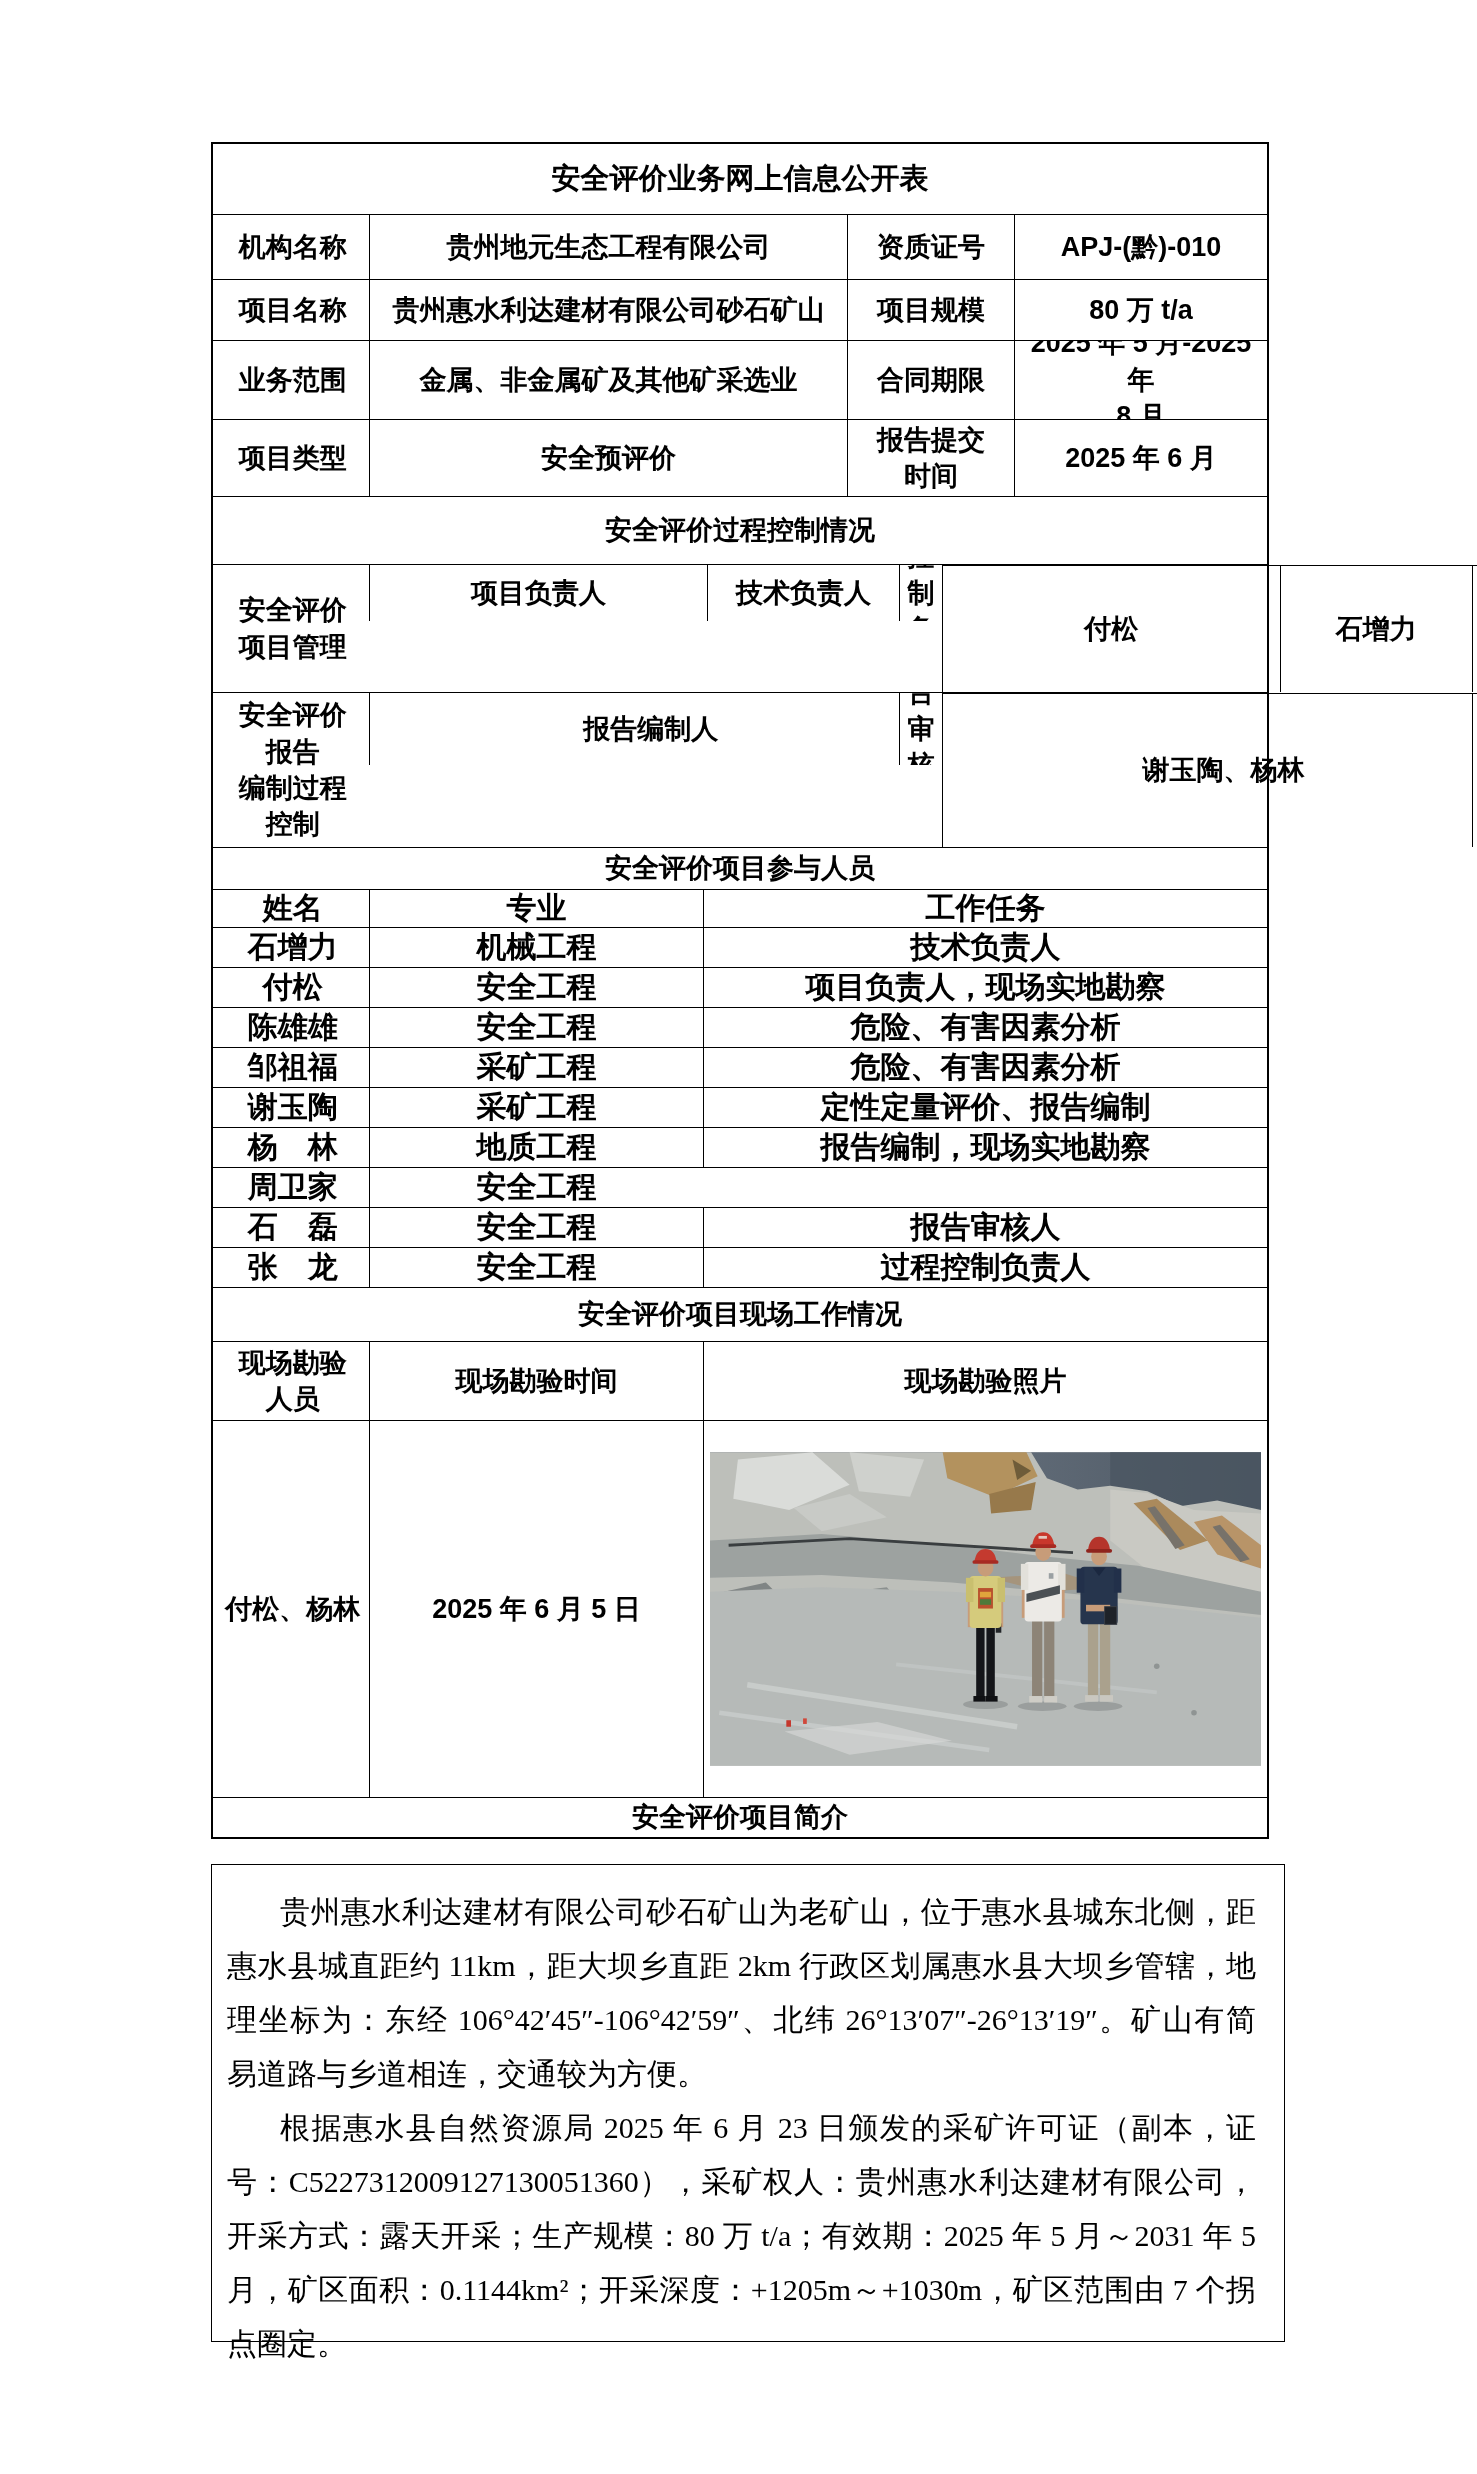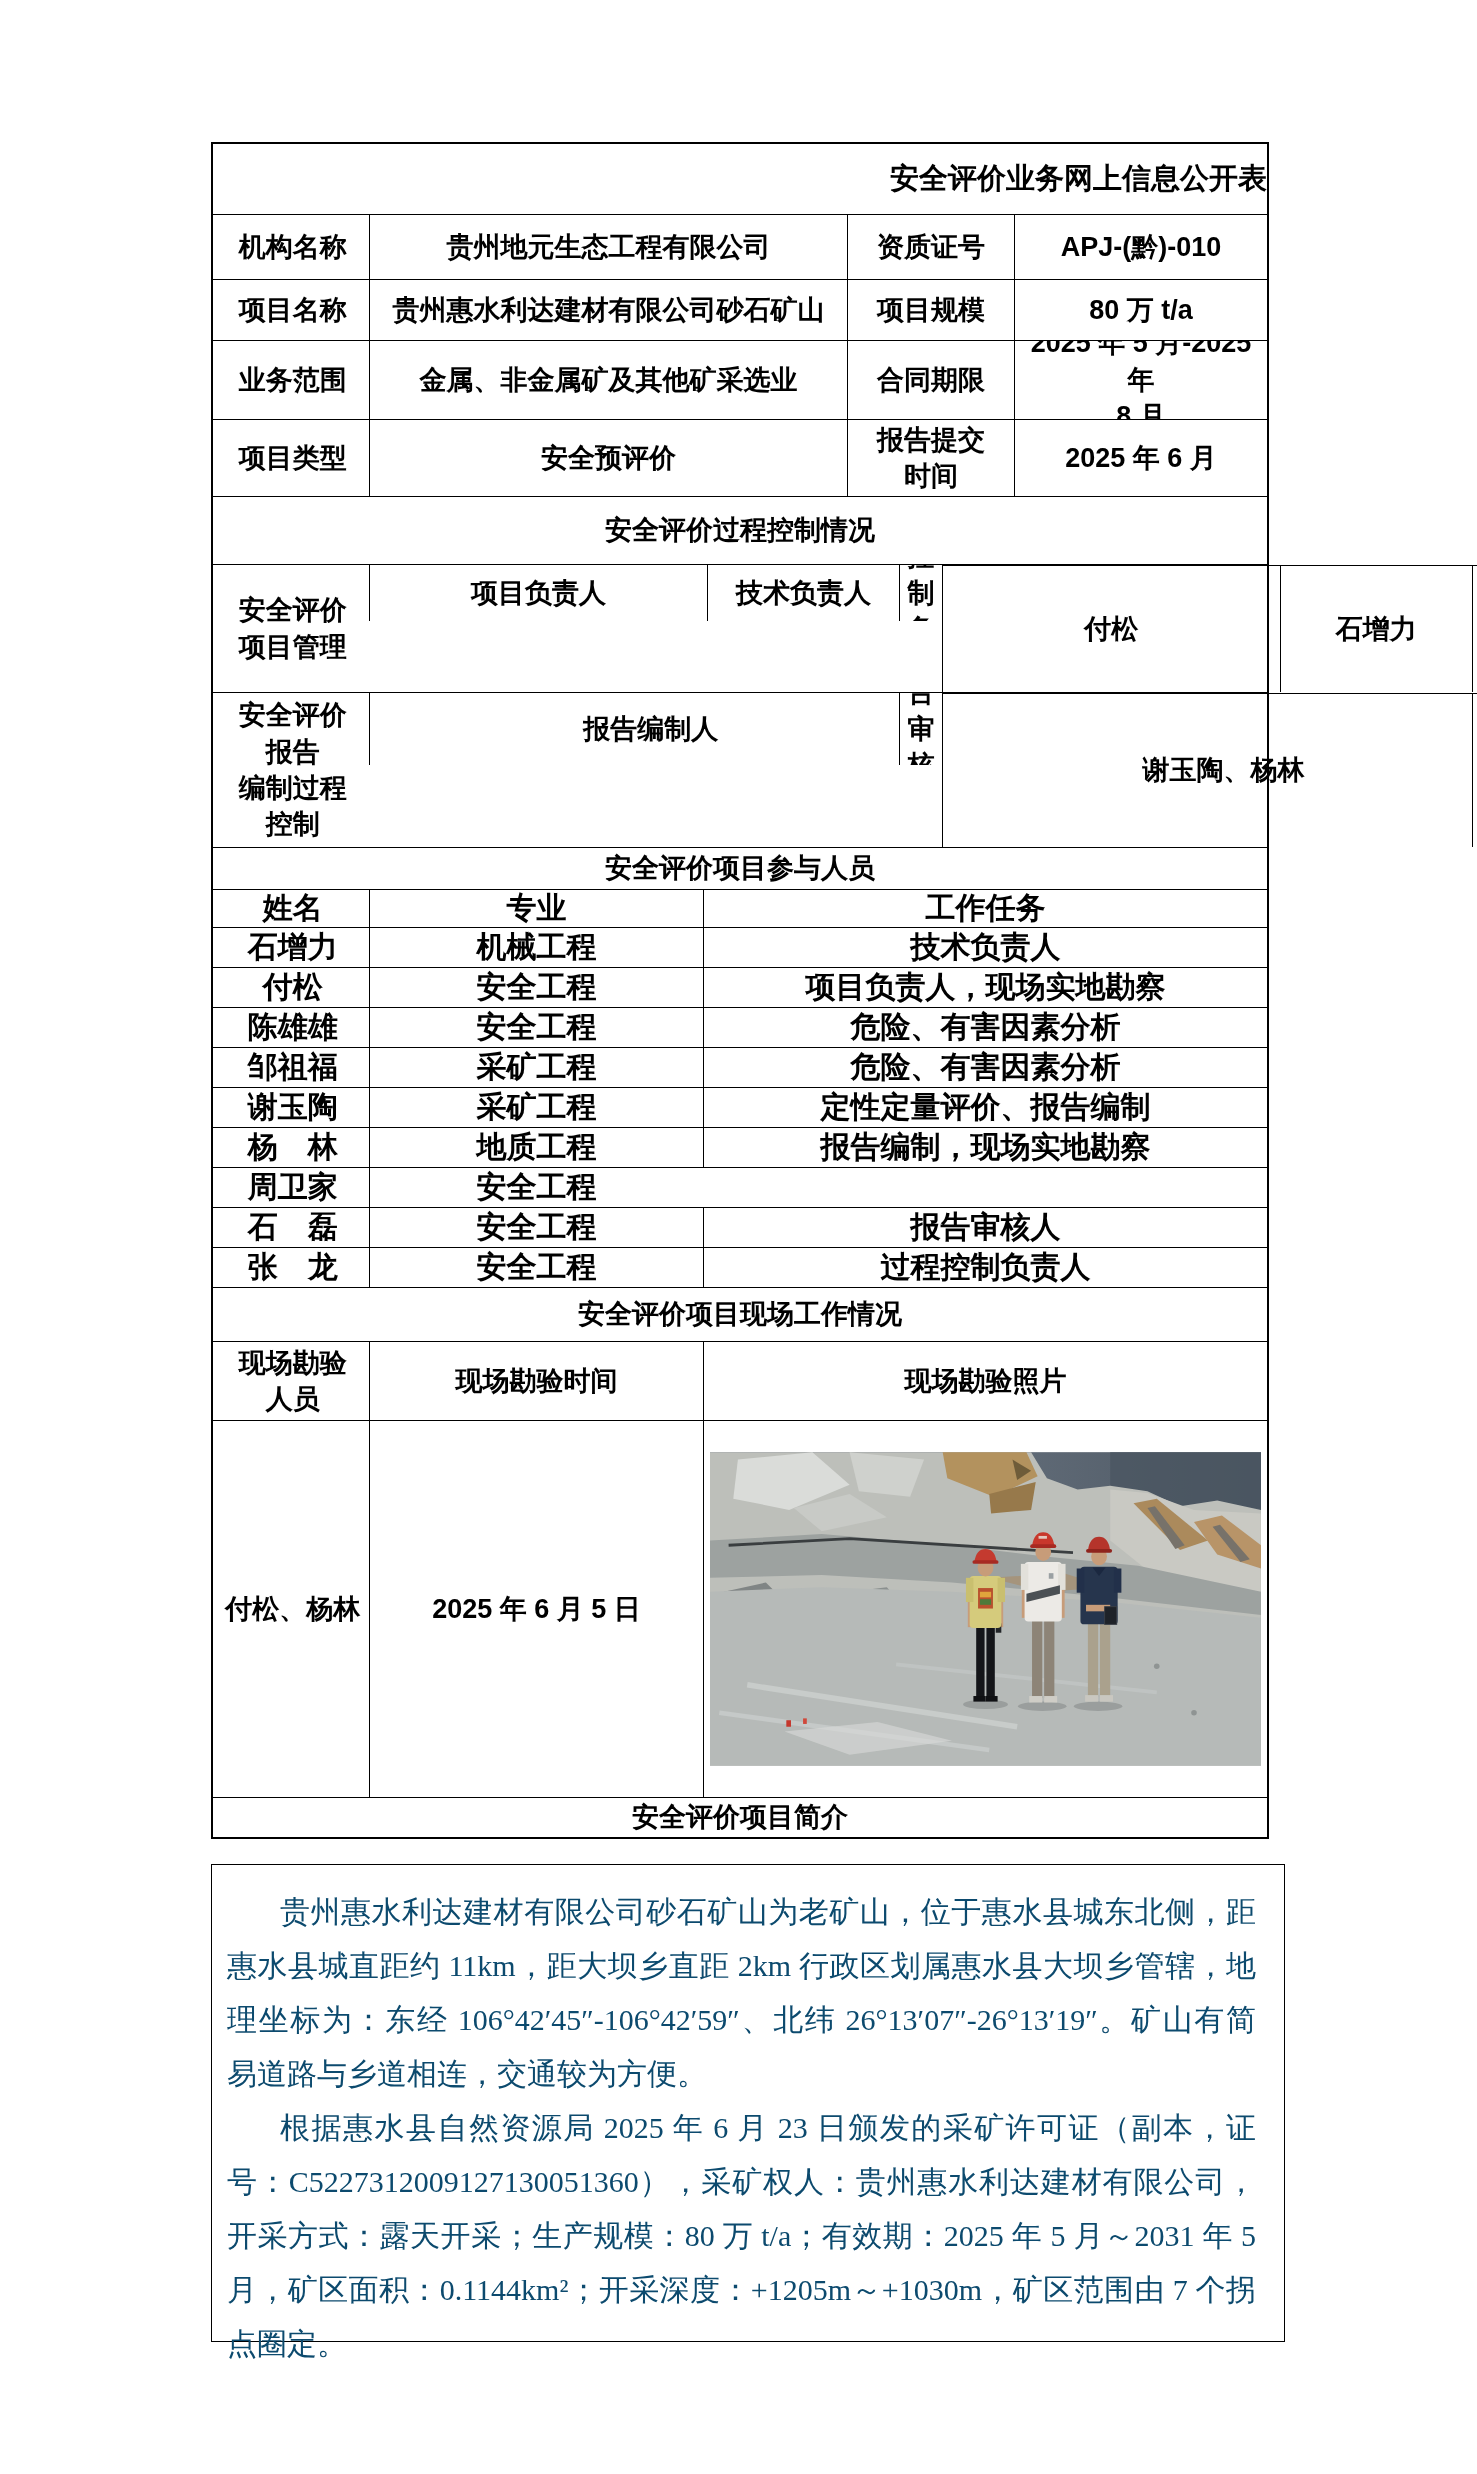--- a/index.html
+++ b/index.html
@@ -24,33 +24,33 @@
   .ml{white-space:pre-line;}
   .w-label{width:156px;flex:none;}
   .w-val{width:478px;flex:none;}
   .w-l2{width:167px;flex:none;}
   .w-206{width:192px;flex:none;}
   .w-363{width:338px;flex:none;}
   .w-569{width:530px;flex:none;padding-left:40px;}
   .w-359{width:334px;flex:none;}
   .grow{flex:1;}
   .sec-head{justify-content:center;align-items:center;display:flex;text-align:center;}
-  .title-row{height:70px;font-size:29px;justify-content:flex-end;}
+  .title-row{height:70px;font-size:29px;}
   .sub-col{flex:1;display:flex;flex-direction:row;}
   .sub-row{display:flex;box-sizing:border-box;}
   .sub-row.second{border-top:1.9px solid #000;flex:1;}
   .part-row{height:40px;font-size:30px;}
   .photo-cell{padding:0;}
   
   .intro-box{
     position:absolute;left:211px;top:1864px;width:1074px;height:478px;
     border:1.9px solid #000;box-sizing:border-box;
     padding:19.6px 28px 0 15px;
     font-family:"Liberation Serif","DejaVu Serif",serif;
-    font-size:30px;line-height:54px;text-align:justify;color:#0c4a6e;background:#fff;
+    font-size:30px;line-height:54px;text-align:justify;color:#000000;background:#fff;
   }
   .intro-box p{margin:0;text-indent:53px;}
 </style>
 </head>
 <body>
 
 <div class="main-table">
 
   <div class="t-row first title-row sec-head">
     <div>安全评价业务网上信息公开表</div>

